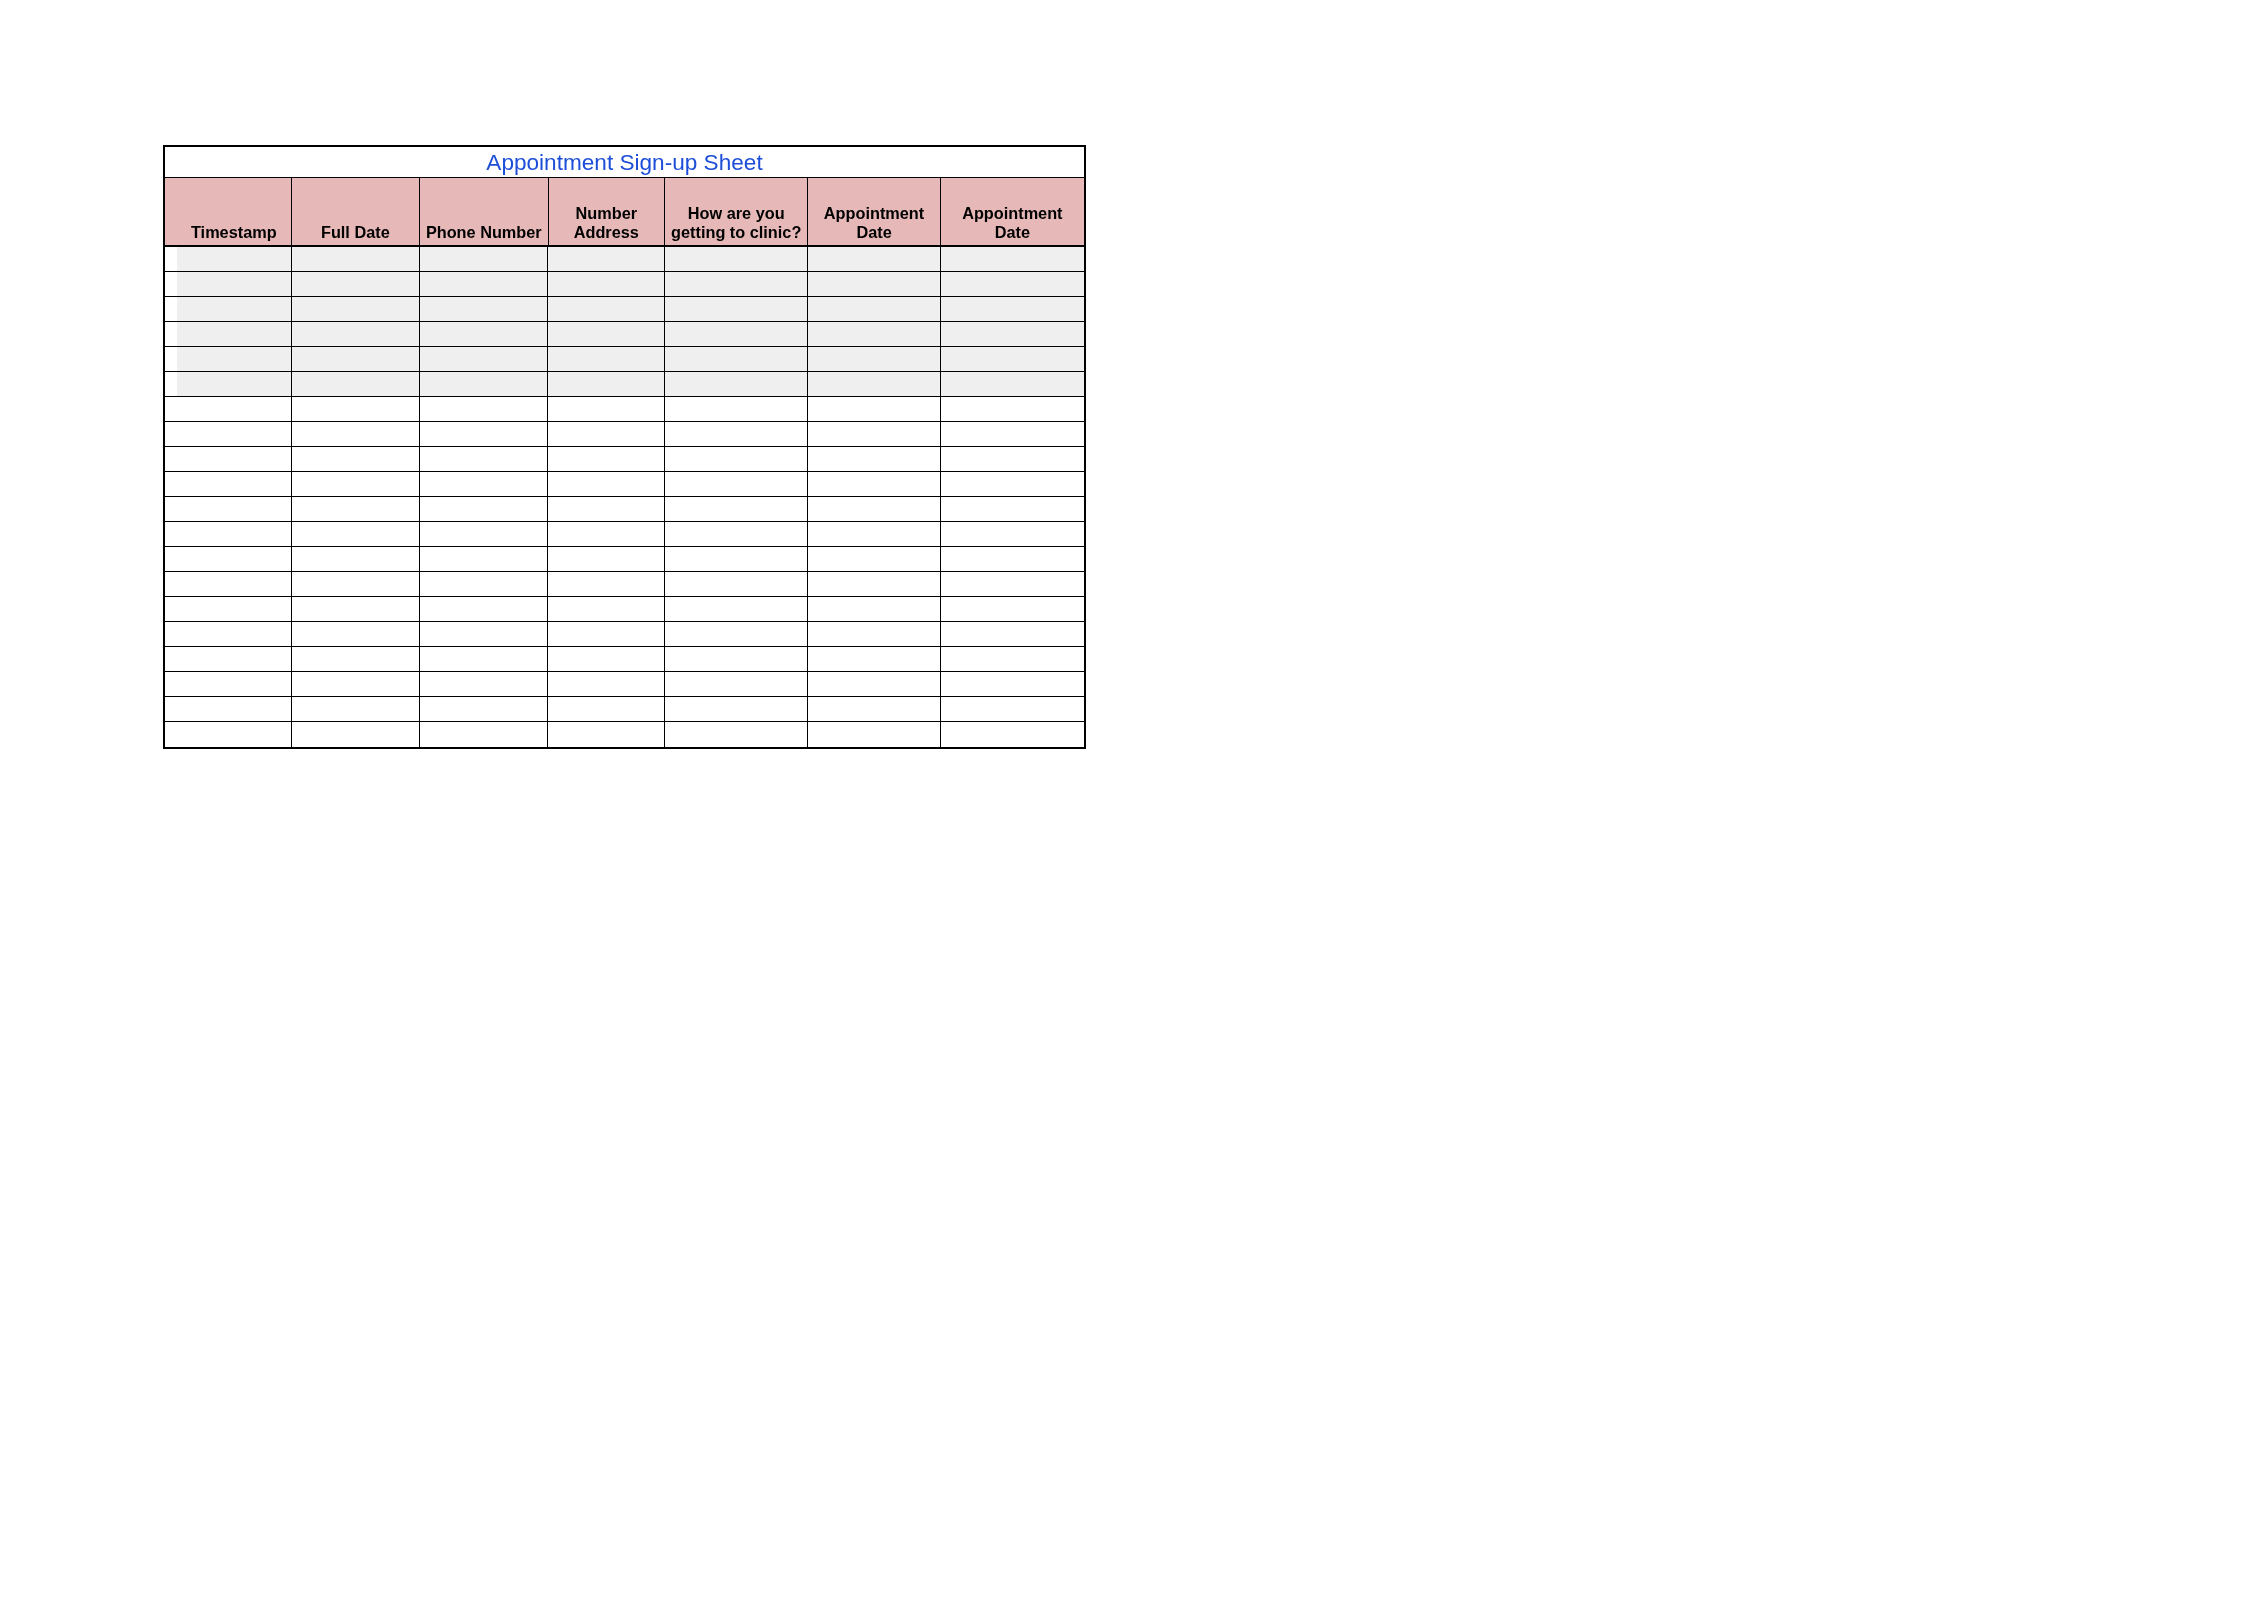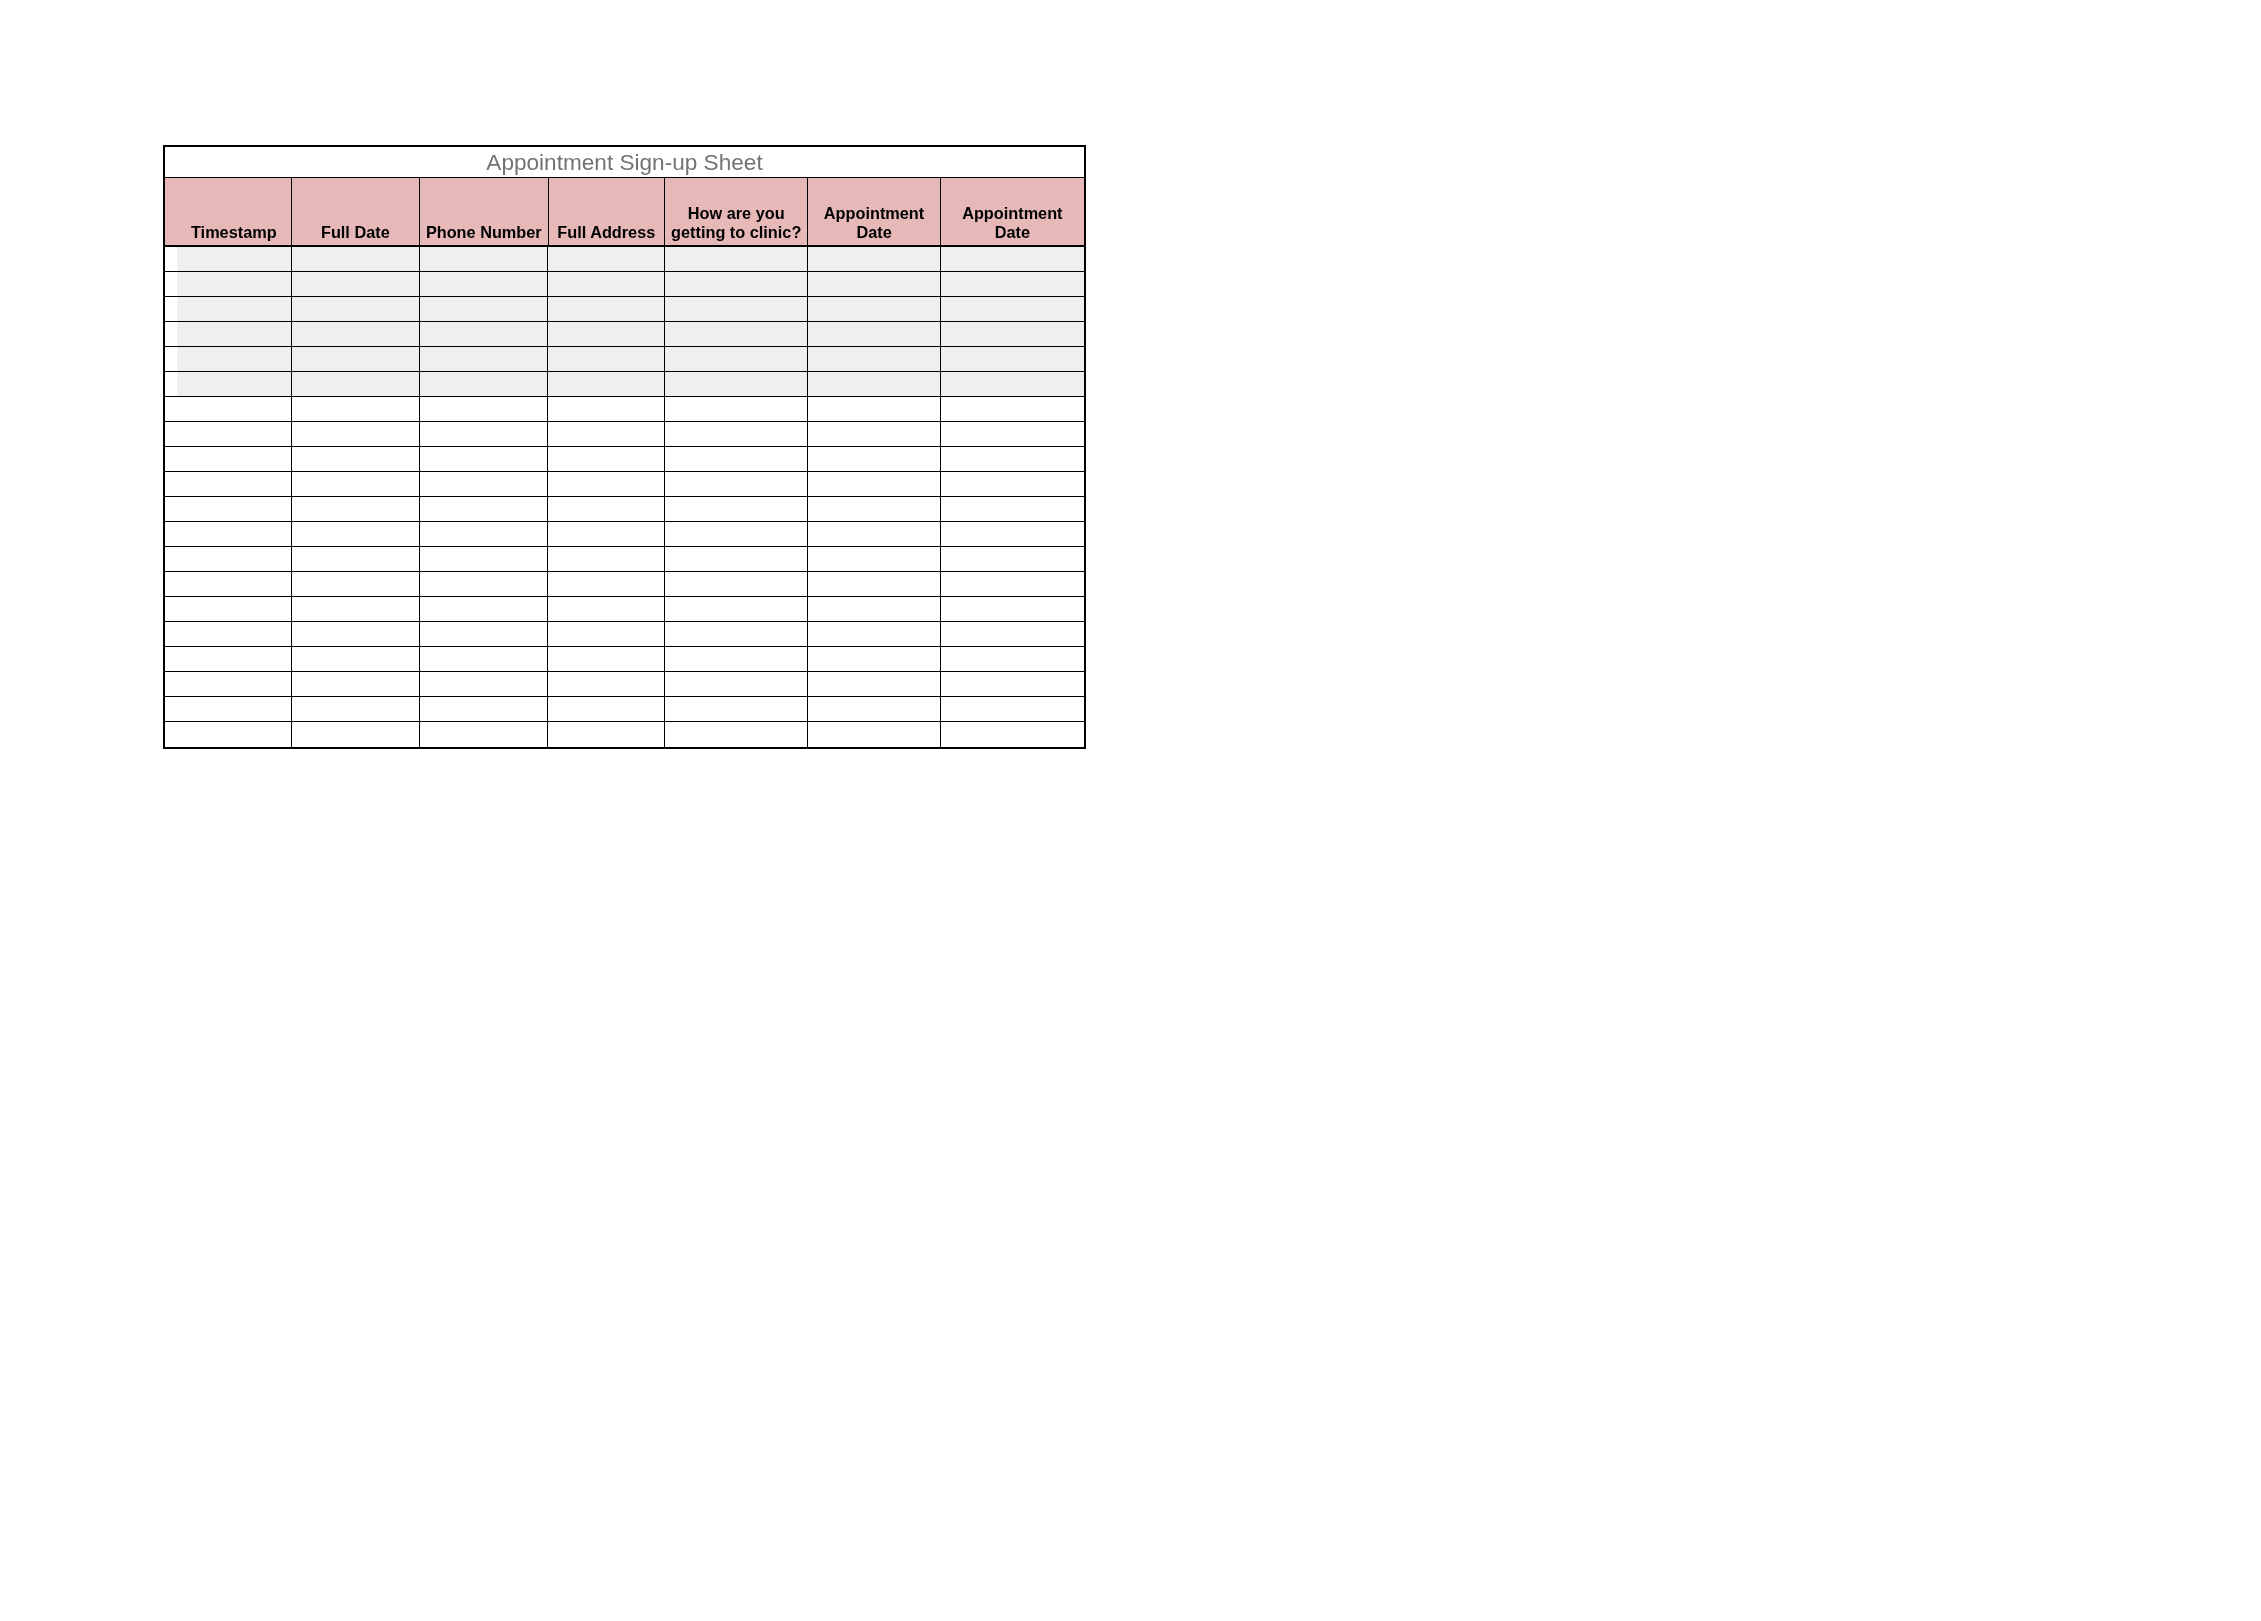--- a/index.html
+++ b/index.html
@@ -22,21 +22,21 @@
       border: 2.7px solid #000000;
     }
     .title-row {
       height: 31px;
       text-align: center;
       font-size: 22.6px;
       font-weight: normal;
       border-bottom: 1.8px solid #000000;
       background: #ffffff;
       line-height: 31px;
-      color: #737373;
+      color: #1d4ed8;
     }
     .header-row {
       display: flex;
       height: 69px;
       background: #e6b9b8;
       border-bottom: 2.7px solid #000000;
     }
     .header-cell {
       display: flex;
       align-items: flex-end;
@@ -82,21 +82,21 @@
   </style>
 </head>
 <body>
 
 <div class="sheet-container">
   <div class="title-row">Appointment Sign-up Sheet</div>
   <div class="header-row">
     <div class="header-cell col-0">Timestamp</div>
     <div class="header-cell col-1">Full Date</div>
     <div class="header-cell col-2">Phone Number</div>
-    <div class="header-cell col-3">Full Address</div>
+    <div class="header-cell col-3">Number Address</div>
     <div class="header-cell col-4">How are you getting to clinic?</div>
     <div class="header-cell col-5">Appointment Date</div>
     <div class="header-cell col-6">Appointment Date</div>
   </div>
   <div id="rows-container">
       <div class="data-row shaded">
         <div class="data-cell col-0"></div>
         <div class="data-cell col-1"></div>
         <div class="data-cell col-2"></div>
         <div class="data-cell col-3"></div>

